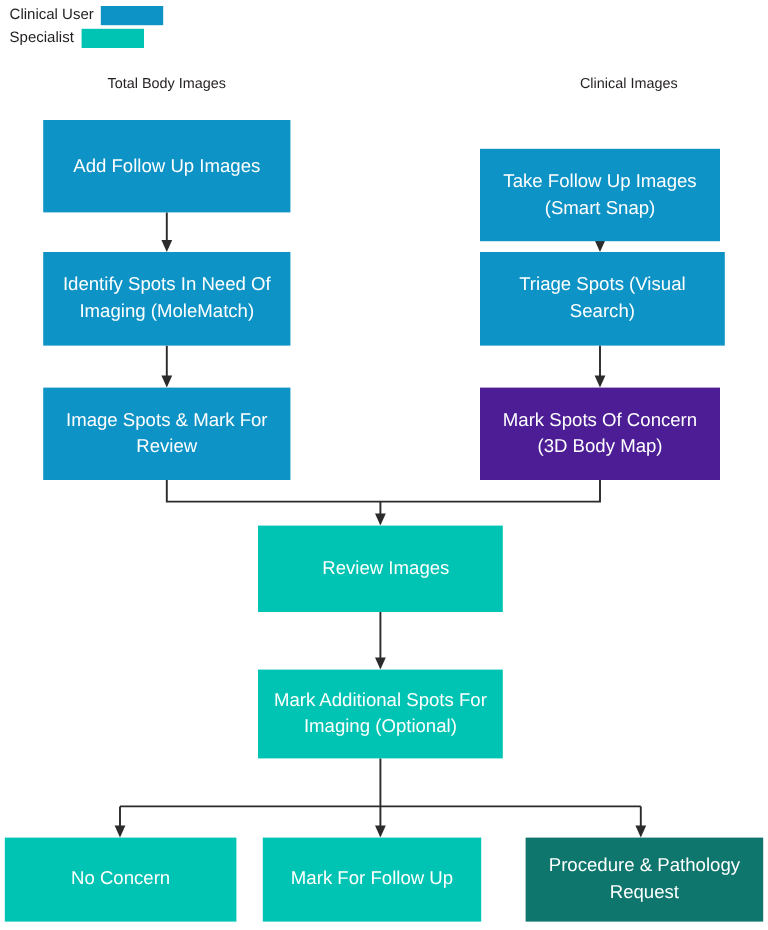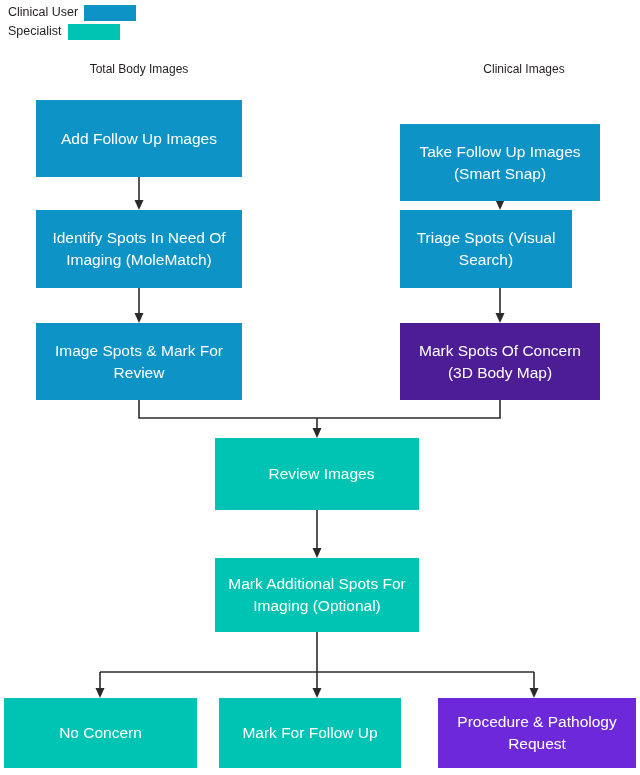--- a/index.html
+++ b/index.html
@@ -168,37 +168,37 @@
   <div class="node" id="n-l1" style="left: 36px; top: 210px; width: 206px; height: 78px; background: rgb(14, 147, 198);">
     <span class="node-text">Identify Spots In Need Of Imaging (MoleMatch)</span>
   </div>
   <div class="node" id="n-l2" style="left: 36px; top: 323px; width: 206px; height: 77px; background: rgb(14, 147, 198);">
     <span class="node-text">Image Spots &amp; Mark For Review</span>
   </div>
 
   <div class="node" id="n-r0" style="left: 400px; top: 100px; width: 200px; height: 77px; background: rgb(14, 147, 198); margin-top: 24px;">
     <span class="node-text">Take Follow Up Images (Smart Snap)</span>
   </div>
-  <div class="node" id="n-r1" style="left: 400px; top: 210px; width: 172px; height: 78px; background: rgb(14, 147, 198); text-align: center;">
+  <div class="node" id="n-r1" style="left: 400px; top: 210px; width: 204px; height: 78px; background: rgb(14, 147, 198); text-align: center;">
     <span class="node-text">Triage Spots (Visual Search)</span>
   </div>
   <div class="node" id="n-r2" style="left: 400px; top: 323px; width: 200px; height: 77px; background: #4c1d95;">
     <span class="node-text">Mark Spots Of Concern (3D Body Map)</span>
   </div>
 
   <div class="node" id="n-c0" style="left: 215px; top: 438px; width: 204px; height: 72px; background: rgb(0, 196, 179); padding-left: 15px;">
     <span class="node-text">Review Images</span>
   </div>
   <div class="node" id="n-c1" style="left: 215px; top: 558px; width: 204px; height: 74px; background: rgb(0, 196, 179);">
     <span class="node-text">Mark Additional Spots For Imaging (Optional)</span>
   </div>
 
   <div class="node" id="n-o0" style="left: 4px; top: 698px; width: 193px; height: 70px; background: rgb(0, 196, 179);">
     <span class="node-text">No Concern</span>
   </div>
   <div class="node" id="n-o1" style="left: 219px; top: 698px; width: 182px; height: 70px; background: rgb(0, 196, 179);">
     <span class="node-text">Mark For Follow Up</span>
   </div>
-  <div class="node" id="n-o2" style="left: 438px; top: 698px; width: 198px; height: 70px; background: #6d28d9;">
+  <div class="node" id="n-o2" style="left: 438px; top: 698px; width: 198px; height: 70px; background: #0f766e;">
     <span class="node-text">Procedure &amp; Pathology Request</span>
   </div>
 
 </div>
 
 </body></html>

